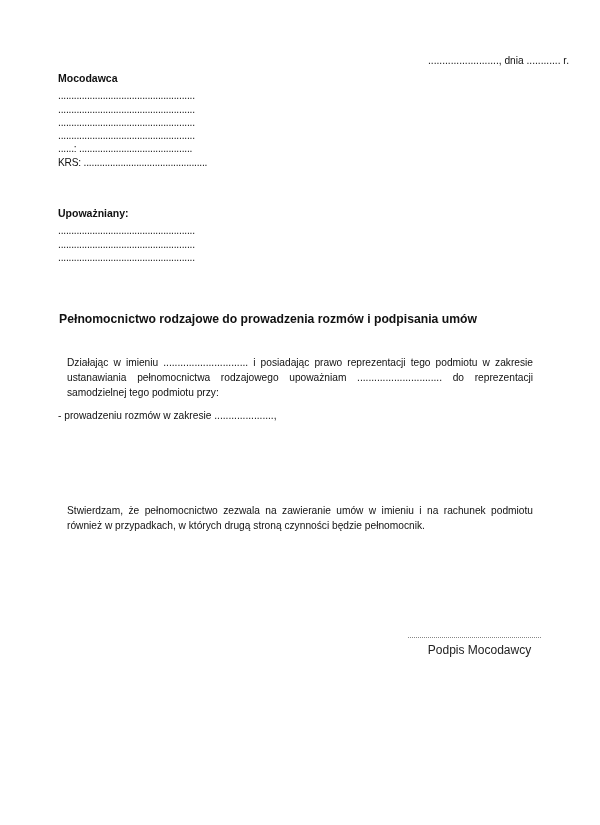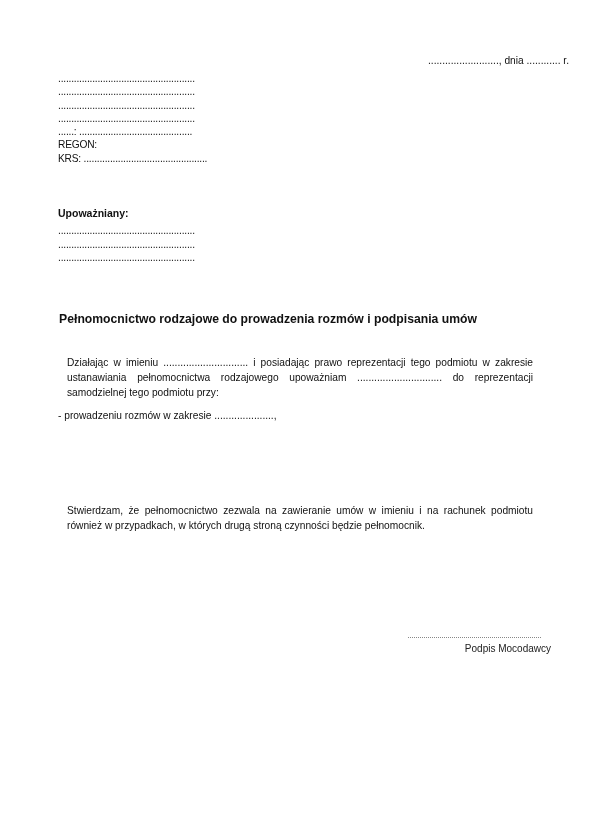--- a/index.html
+++ b/index.html
@@ -75,39 +75,39 @@
       top: 637px;
       left: 408px;
       width: 133px;
       border-top: 1px dotted #888888;
     }
     .sign-label {
       position: absolute;
       top: 643px;
       left: 408px;
       width: 143px;
-      text-align: right;
-      font-size: 10px;
+      text-align: center;
+      font-size: 12px;
       color: #222222;
     }
   </style>
 </head>
 <body>
 
 <div class="page">
 
   <div class="date-line">........................., dnia ............ r.</div>
 
   <div class="block mocodawca">
+    <div class="heading">Mocodawca</div>
     <div class="line">....................................................</div>
     <div class="line">....................................................</div>
     <div class="line">....................................................</div>
     <div class="line">....................................................</div>
     <div class="line">......: ...........................................</div>
-    <div class="line">REGON:</div>
     <div class="line">KRS: ...............................................</div>
   </div>
 
   <div class="block upowazniany">
     <div class="heading">Upoważniany:</div>
     <div class="line">....................................................</div>
     <div class="line">....................................................</div>
     <div class="line">....................................................</div>
   </div>
 

